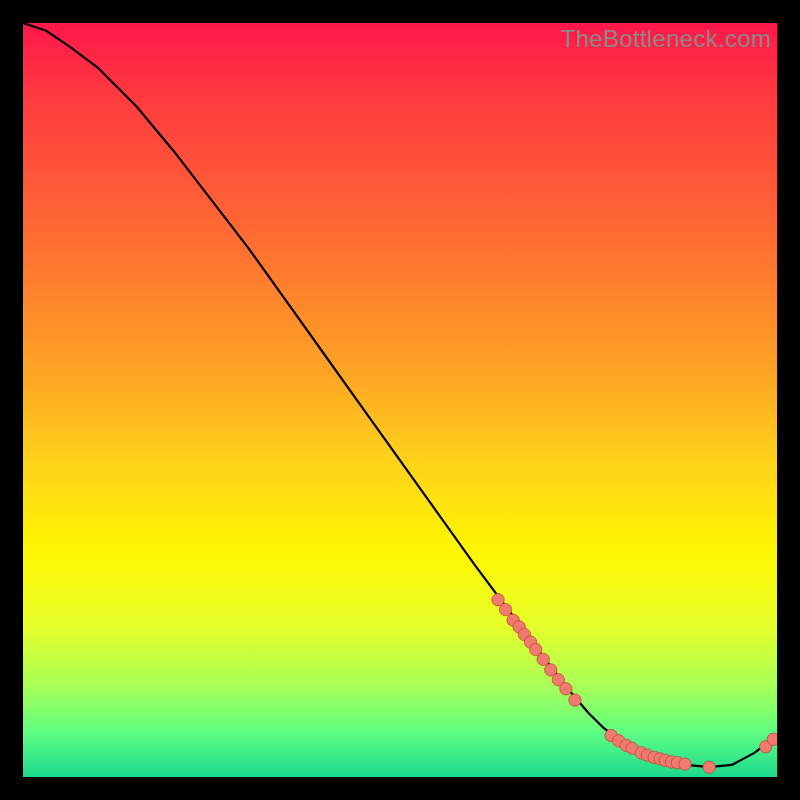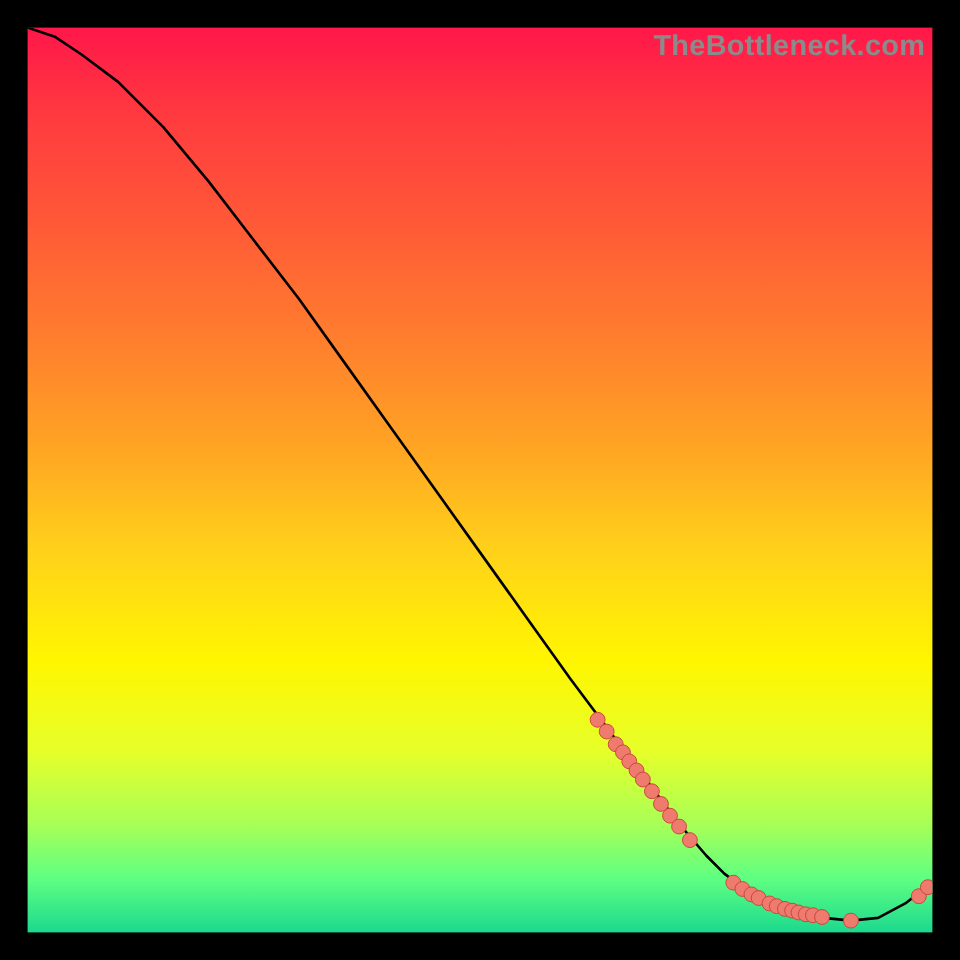--- a/index.html
+++ b/index.html
@@ -37,21 +37,21 @@
       #a8ff57 88%,
       #5fff82 94%,
       #1cd98e 100%
     );
   }
   .watermark {
     position: absolute;
     top: 2px;
     right: 6px;
     font-size: 24px;
-    font-weight: 700;
+    font-weight: 400;
     color: #8b8b8b;
     letter-spacing: 0.3px;
     user-select: none;
   }
   svg.overlay {
     position: absolute;
     left: 0;
     top: 0;
     width: 754px;
     height: 754px;

